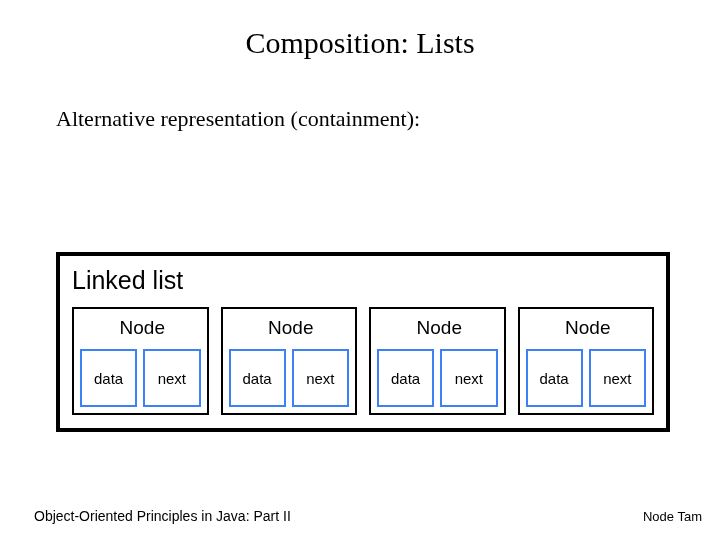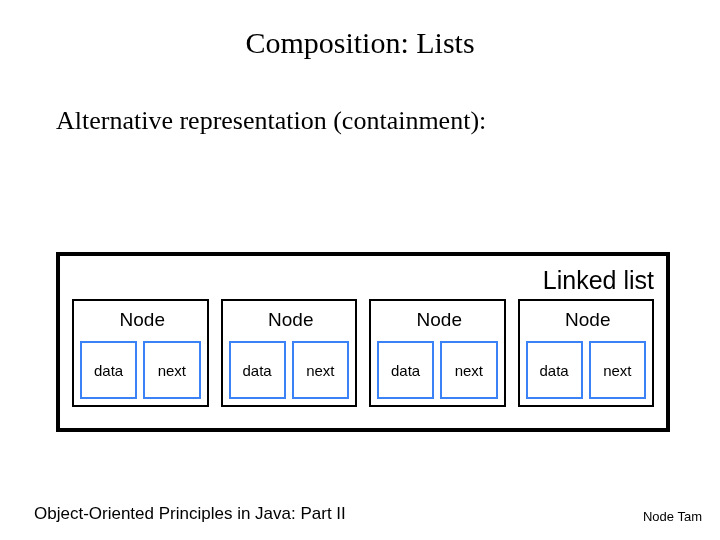--- a/index.html
+++ b/index.html
@@ -1,33 +1,33 @@
 <!DOCTYPE html>
 <html><head>
 <meta charset="utf-8">
 <style>
   * { box-sizing: border-box; margin: 0; padding: 0; }
   html, body { width: 720px; height: 540px; background: #fff; font-family: "Times New Roman", Times, serif; color: #000; }
   .slide { position: relative; width: 720px; height: 540px; }
   .title { position: absolute; top: 26px; left: 0; width: 100%; text-align: center; font-size: 30px; }
-  .subtitle { position: absolute; top: 106px; left: 56px; font-size: 26px; }
+  .subtitle { position: absolute; top: 106px; left: 56px; font-size: 22px; }
   .container {
     position: absolute;
     top: 252px;
     left: 56px;
     width: 614px;
     height: 180px;
     border: 4px solid #000;
     padding: 10px 12px 14px 12px;
   }
   .container-title {
-    text-align: right;
+    text-align: left;
     font-family: Arial, Helvetica, sans-serif;
     font-size: 25px;
-    margin-bottom: 4px;
+    margin-bottom: 12px;
   }
   .nodes-row {
     display: flex;
     justify-content: space-between;
     gap: 12px;
   }
   .node {
     flex: 1 1 0;
     border: 2px solid #000;
     height: 108px;
@@ -54,21 +54,21 @@
     align-items: center;
     justify-content: center;
     font-family: Arial, Helvetica, sans-serif;
     font-size: 15px;
   }
   .footer-left {
     position: absolute;
     bottom: 16px;
     left: 34px;
     font-family: Arial, Helvetica, sans-serif;
-    font-size: 17px;
+    font-size: 14px;
   }
   .footer-right {
     position: absolute;
     bottom: 16px;
     right: 18px;
     font-family: Arial, Helvetica, sans-serif;
     font-size: 13px;
   }
 </style>
 </head>

